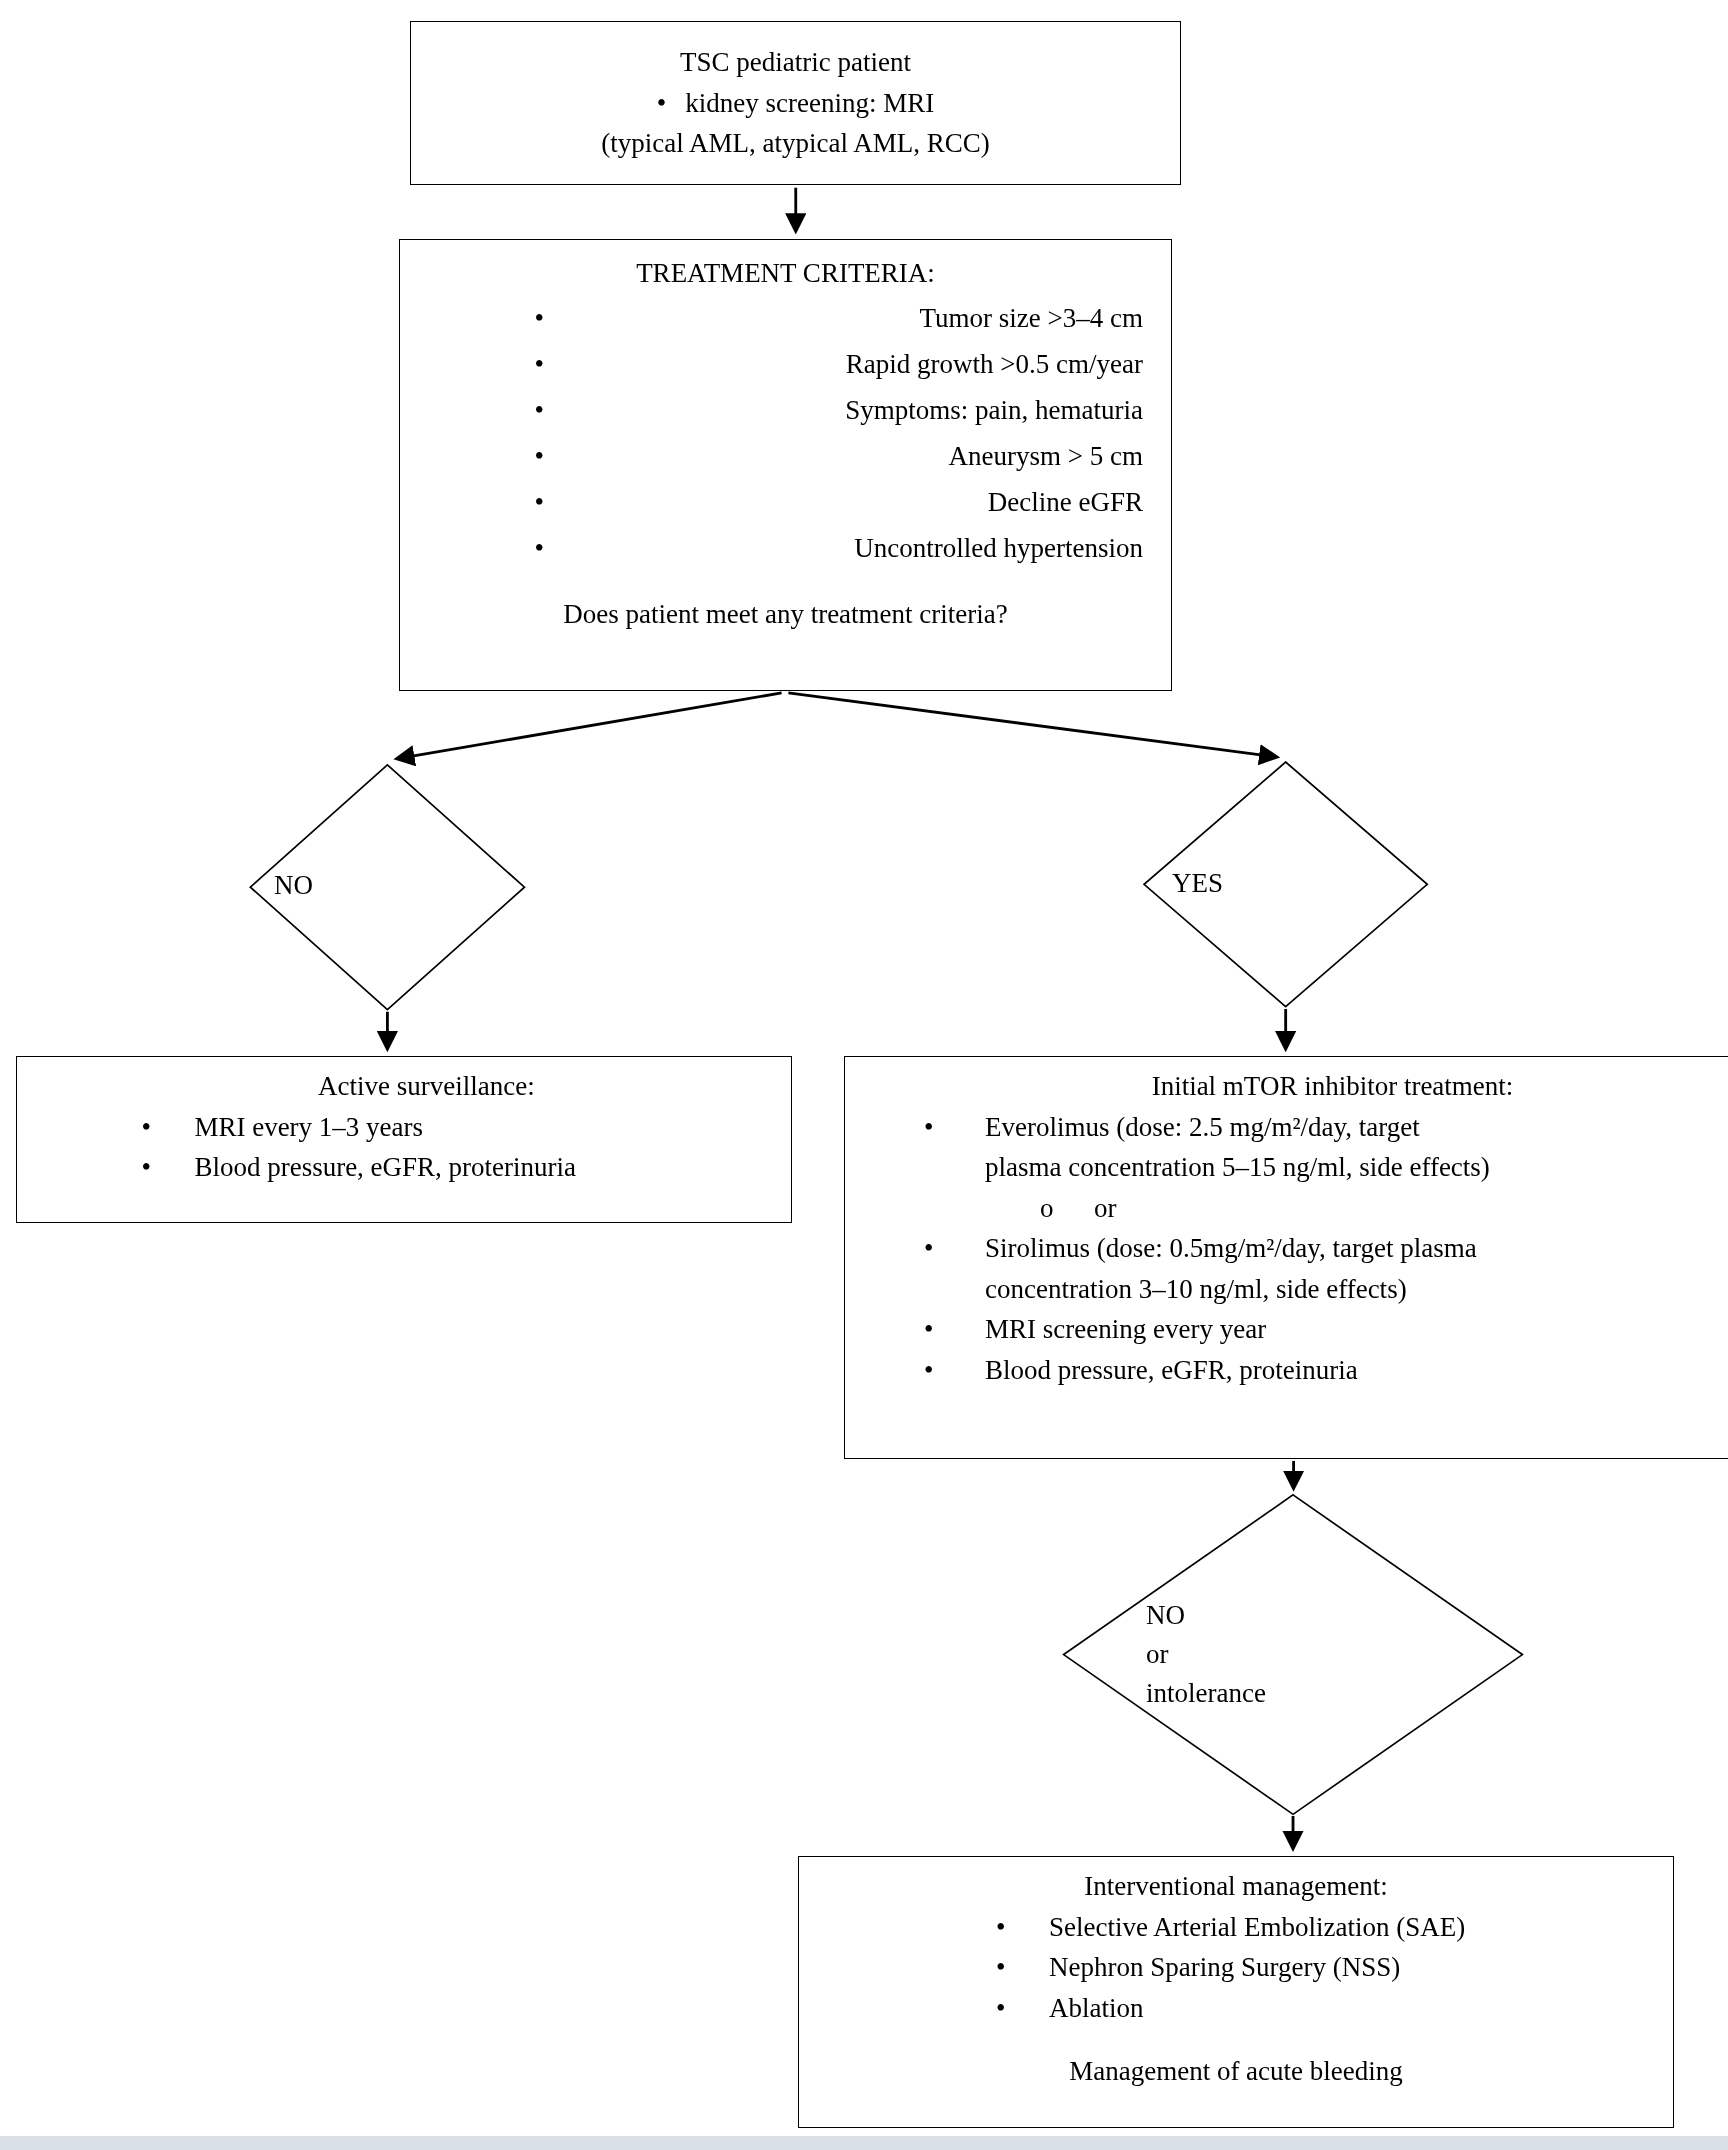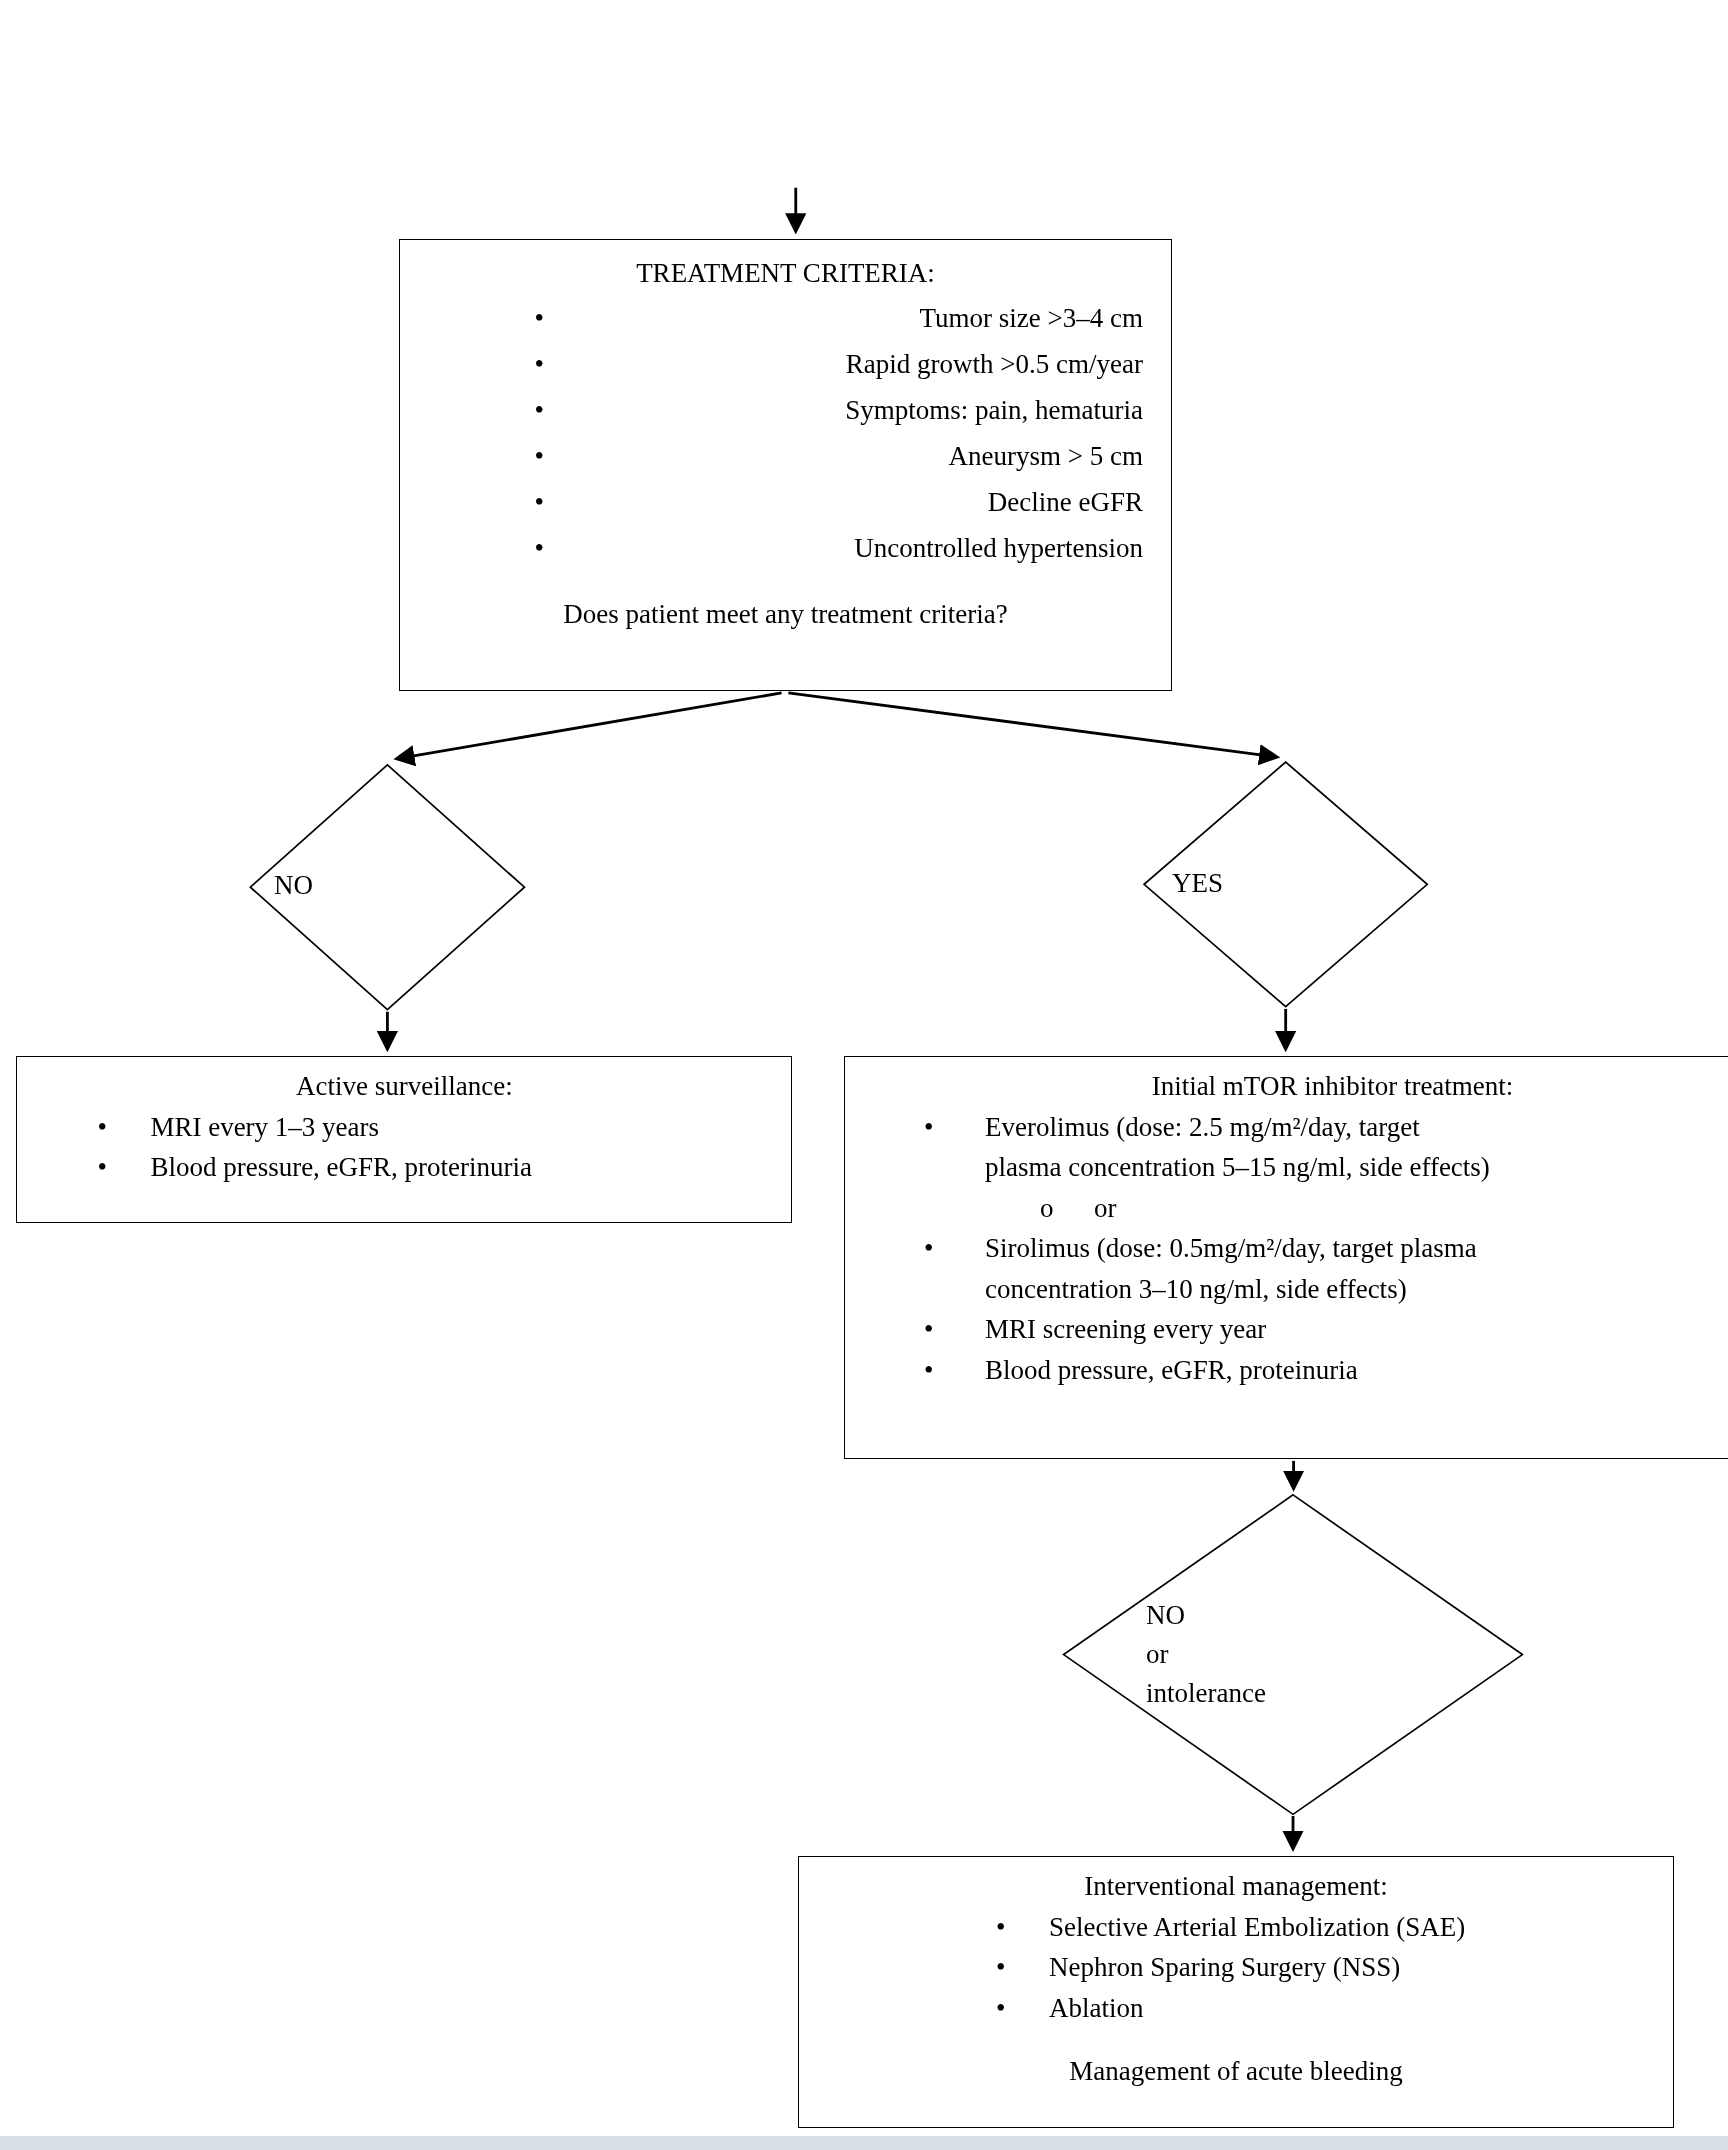--- a/index.html
+++ b/index.html
@@ -46,21 +46,21 @@
   }
 
   
   #box-criteria { left: 399px; top: 239px; width: 773px; height: 452px; padding-top: 12.5px; }
   #box-criteria .title { margin-bottom: 4.5px; }
   #box-criteria .rows { padding-left: 91px; padding-right: 28px; }
   #box-criteria .brow { margin-bottom: 5.7px; text-align: right; }
   #box-criteria .question { margin-top: 25.5px; }
 
   
-  #box-surveillance { left: 16.4px; top: 1056px; width: 776px; height: 167px; padding-top: 9px; }
+  #box-surveillance { left: 16.4px; top: 1056px; width: 776px; height: 167px; padding-top: 9px; padding-left: 44px; }
   #box-surveillance .rows { padding-left: 80px; padding-right: 17px; }
 
   
   #box-mtor { left: 844px; top: 1056px; width: 977px; height: 403px; padding-top: 9px; }
   #box-mtor .rows { padding-left: 79px; padding-right: 25.5px; }
   #box-mtor .bullet { flex: 0 0 61px; }
   #box-mtor .sub-row { padding-left: 116px; }
 
   
   #box-intervention { left: 798px; top: 1856px; width: 876px; height: 272px; padding-top: 9px; }
@@ -98,20 +98,25 @@
     <line class="arrow" x1="684" y1="1786" x2="684" y2="1850" marker-end="url(#ah)"></line>
     <line class="arrow" x1="2270" y1="1781" x2="2270" y2="1850" marker-end="url(#ah)"></line>
     <line class="arrow" x1="2284" y1="2579" x2="2284" y2="2626" marker-end="url(#ah)"></line>
     <line class="arrow" x1="2283" y1="3206" x2="2283" y2="3262" marker-end="url(#ah)"></line>
 
     <polygon class="diamond" points="684,1350 926,1566 684,1782 442,1566"></polygon>
     <polygon class="diamond" points="2270,1345 2520,1561 2270,1777 2020,1561"></polygon>
     <polygon class="diamond" points="2283,2639 2688,2921 2283,3203 1878,2921"></polygon>
   </svg>
 
+  <div class="node" id="box-patient">
+    <div class="centered">TSC pediatric patient</div>
+    <div class="centered"><span class="inline-bullet"></span><span>kidney screening: MRI</span></div>
+    <div class="centered">(typical AML, atypical AML, RCC)</div>
+  </div>
 
   <div class="node" id="box-criteria">
     <div class="centered title">TREATMENT CRITERIA:</div>
     <div class="rows">
       <div class="brow">
         <span class="bullet"></span>
         <span class="btext">Tumor size &gt;3–4 cm</span>
       </div>
       <div class="brow">
         <span class="bullet"></span>

